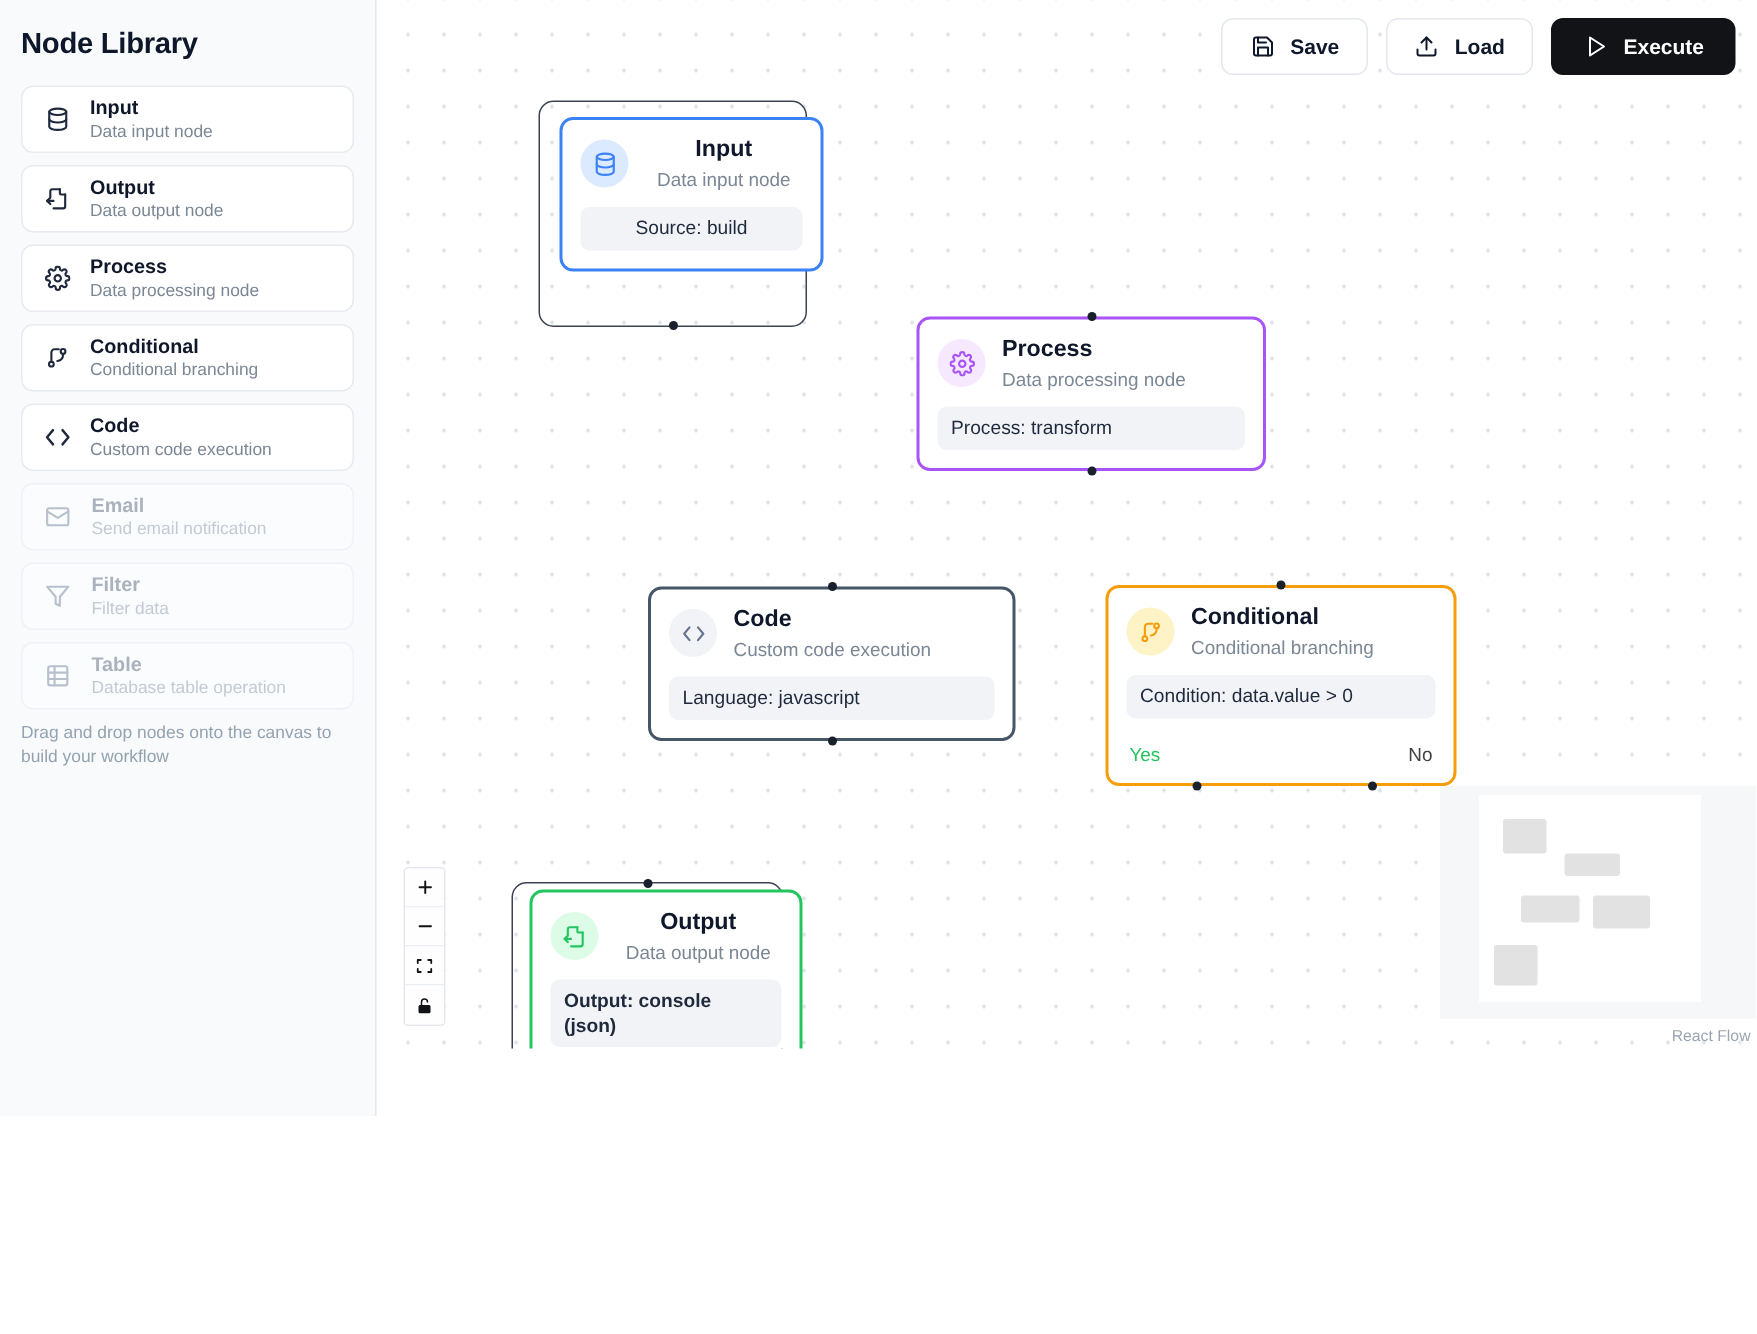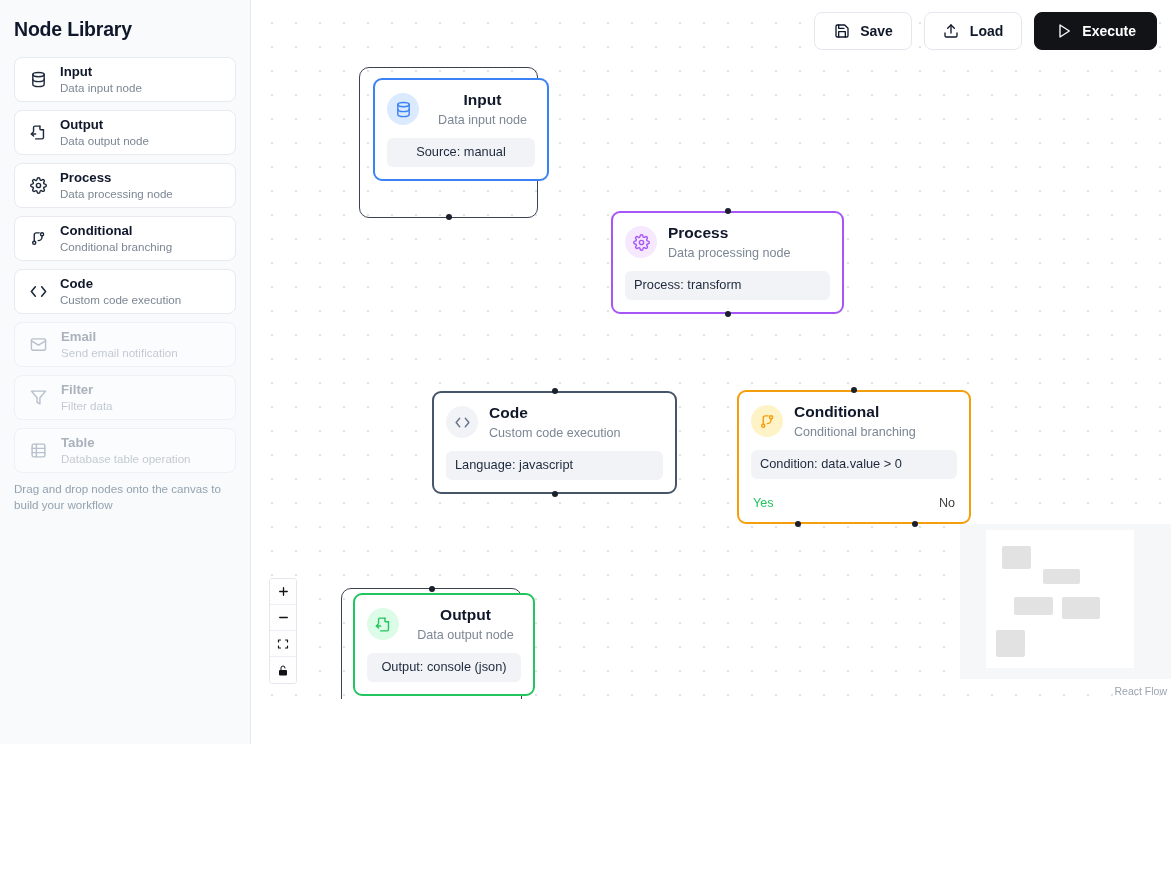--- a/index.html
+++ b/index.html
@@ -304,21 +304,21 @@
                 <ellipse cx="12" cy="5" rx="8" ry="3"></ellipse>
                 <path d="M4 5v14c0 1.66 3.58 3 8 3s8-1.34 8-3V5"></path>
                 <path d="M4 12c0 1.66 3.58 3 8 3s8-1.34 8-3"></path>
               </svg>
           </span>
           <span class="fn-titles">
             <div class="fn-title">Input</div>
             <div class="fn-sub">Data input node</div>
           </span>
         </div>
-        <div class="fn-chip" style="text-align:center;">Source: manual</div>
+        <div class="fn-chip" style="text-align:center;">Source: build</div>
       </div>
     </div>
 
     <div class="fnode" id="node-process">
       <div class="handle" style="left:50%; top:-5px; transform:translateX(-50%);"></div>
       <div class="fnode-inner">
         <div class="fn-head">
           <span class="fn-badge" style="background:#f5e8ff; color:#a855f7;">
             <svg width="17" height="17" viewBox="0 0 24 24" fill="none" stroke="currentColor" stroke-width="2" stroke-linecap="round" stroke-linejoin="round">
                 <circle cx="12" cy="12" r="3"></circle>
@@ -392,21 +392,21 @@
                 <path d="M14 3H7a2 2 0 0 0-2 2v5"></path>
                 <path d="M8 14H2"></path>
                 <path d="M5 11l-3 3 3 3"></path>
               </svg>
           </span>
           <span class="fn-titles">
             <div class="fn-title">Output</div>
             <div class="fn-sub">Data output node</div>
           </span>
         </div>
-        <div class="fn-chip" style="text-align:center;">Output: console (json)</div>
+        <div class="fn-chip" style="font-weight:bold;">Output: console (json)</div>
       </div>
     </div>
 
     <div class="controls">
       <div class="ctl">
         <svg width="13" height="13" viewBox="0 0 24 24" fill="none" stroke="currentColor" stroke-width="2.4" stroke-linecap="round">
             <line x1="12" y1="5" x2="12" y2="19"></line>
             <line x1="5" y1="12" x2="19" y2="12"></line>
           </svg>
       </div>

